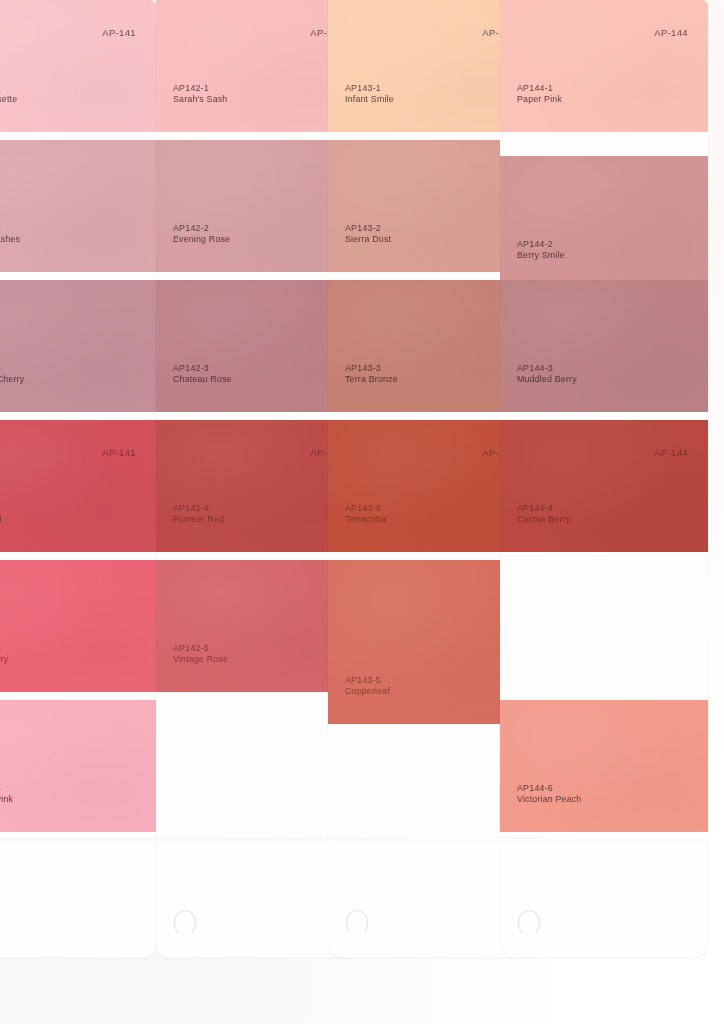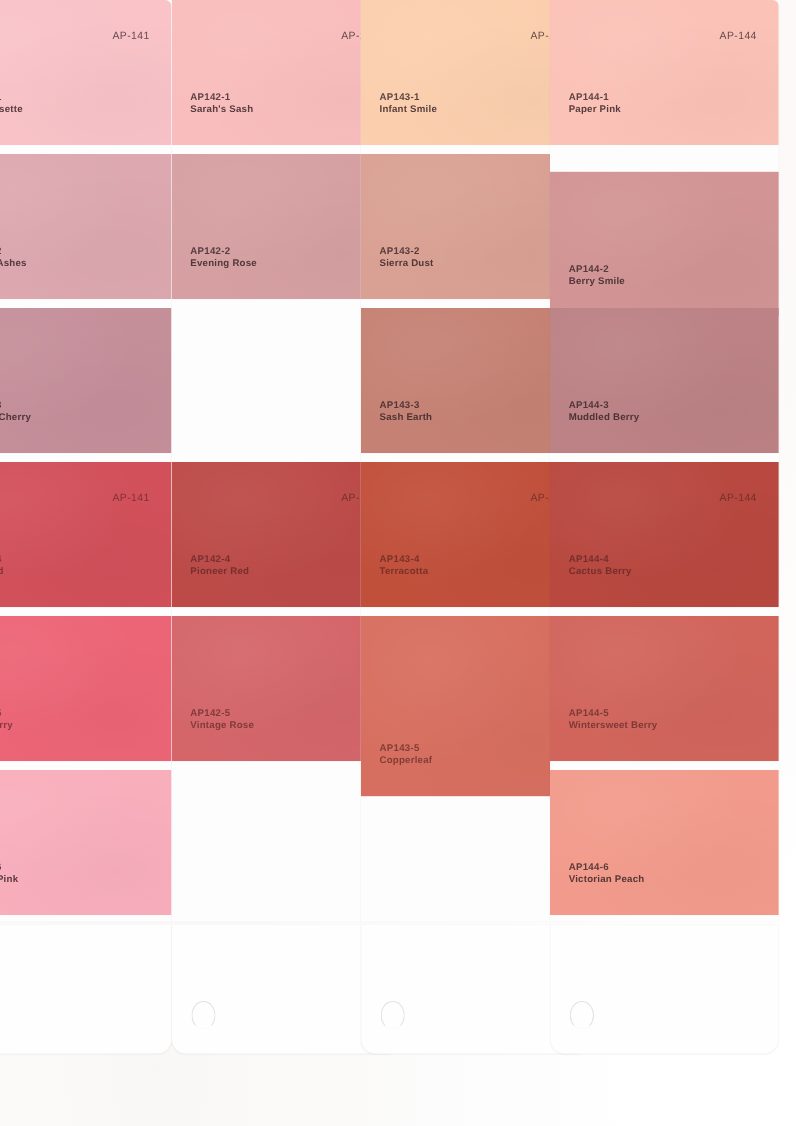--- a/index.html
+++ b/index.html
@@ -102,21 +102,20 @@
     color: rgba(60,40,42,0.78);
     white-space: nowrap;
     text-align: center;
   }
 
   .chip-labels {
     position: absolute;
     left: 17px;
     bottom: 26px;
     line-height: 1.33;
-    font-weight: bold;
   }
 
   .chip-code {
     font-size: 8.8px;
     letter-spacing: 0.25px;
     color: rgba(58,38,40,0.82);
     white-space: nowrap;
   }
 
   .chip-name {
@@ -196,20 +195,27 @@
           <div class="chip-name">Sarah's Sash</div>
         </div>
       </div>
       <div class="chip" style="top: 140px; height: 132px;">
         <div class="chip-inner" style="background-color: rgb(214, 160, 162);"></div>
         <div class="chip-labels">
           <div class="chip-code">AP142-2</div>
           <div class="chip-name">Evening Rose</div>
         </div>
       </div>
+      <div class="chip" style="top: 280px; height: 132px;">
+        <div class="chip-inner" style="background-color: rgb(189, 130, 136);"></div>
+        <div class="chip-labels">
+          <div class="chip-code">AP142-3</div>
+          <div class="chip-name">Chateau Rose</div>
+        </div>
+      </div>
       <div class="chip dark" style="top: 420px; height: 132px;">
         <div class="chip-inner" style="background-color: rgb(188, 75, 72);"></div>
         <div class="family-code">AP-142</div>
         <div class="chip-labels">
           <div class="chip-code">AP142-4</div>
           <div class="chip-name">Pioneer Red</div>
         </div>
       </div>
       <div class="chip dark" style="top: 560px; height: 132px;">
         <div class="chip-inner" style="background-color: rgb(212, 102, 106);"></div>
@@ -236,21 +242,21 @@
         <div class="chip-inner" style="background-color: rgb(217, 161, 147);"></div>
         <div class="chip-labels">
           <div class="chip-code">AP143-2</div>
           <div class="chip-name">Sierra Dust</div>
         </div>
       </div>
       <div class="chip" style="top: 280px; height: 132px;">
         <div class="chip-inner" style="background-color: rgb(197, 130, 116);"></div>
         <div class="chip-labels">
           <div class="chip-code">AP143-3</div>
-          <div class="chip-name">Sash Earth</div>
+          <div class="chip-name">Terra Bronze</div>
         </div>
       </div>
       <div class="chip dark" style="top: 420px; height: 132px;">
         <div class="chip-inner" style="background-color: rgb(193, 80, 59);"></div>
         <div class="family-code">AP-143</div>
         <div class="chip-labels">
           <div class="chip-code">AP143-4</div>
           <div class="chip-name">Terracotta</div>
         </div>
       </div>
@@ -290,27 +296,20 @@
         </div>
       </div>
       <div class="chip dark" style="top: 420px; height: 132px;">
         <div class="chip-inner" style="background-color: rgb(184, 72, 64);"></div>
         <div class="family-code">AP-144</div>
         <div class="chip-labels">
           <div class="chip-code">AP144-4</div>
           <div class="chip-name">Cactus Berry</div>
         </div>
       </div>
-      <div class="chip dark" style="top: 560px; height: 132px;">
-        <div class="chip-inner" style="background-color: rgb(209, 101, 92);"></div>
-        <div class="chip-labels">
-          <div class="chip-code">AP144-5</div>
-          <div class="chip-name">Wintersweet Berry</div>
-        </div>
-      </div>
       <div class="chip" style="top: 700px; height: 132px;">
         <div class="chip-inner" style="background-color: rgb(242, 155, 140);"></div>
         <div class="chip-labels">
           <div class="chip-code">AP144-6</div>
           <div class="chip-name">Victorian Peach</div>
         </div>
       </div>
       <div class="card-tail" style="top: 840px; height: 118px;">
         <div class="punch-hole" style="left: 18px; bottom: 22px;"></div>
       </div>

